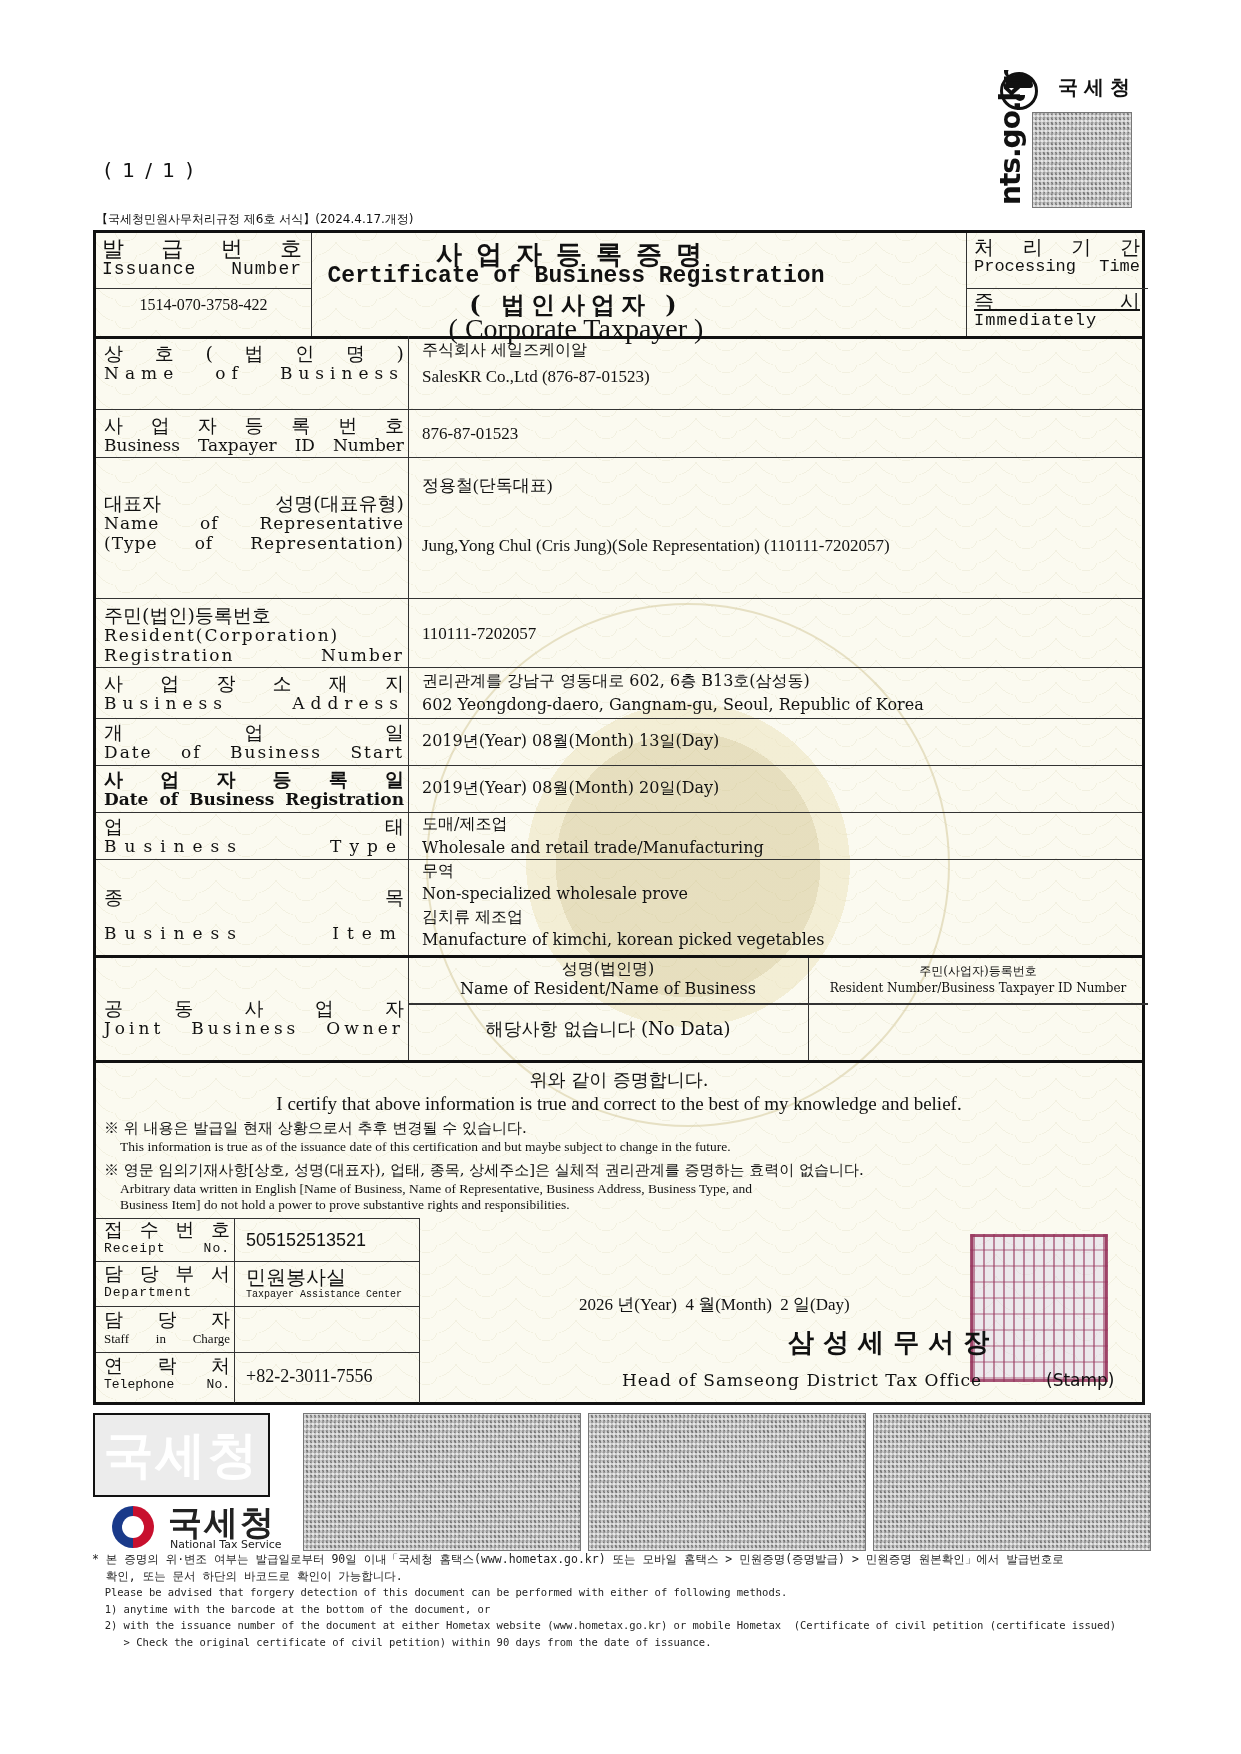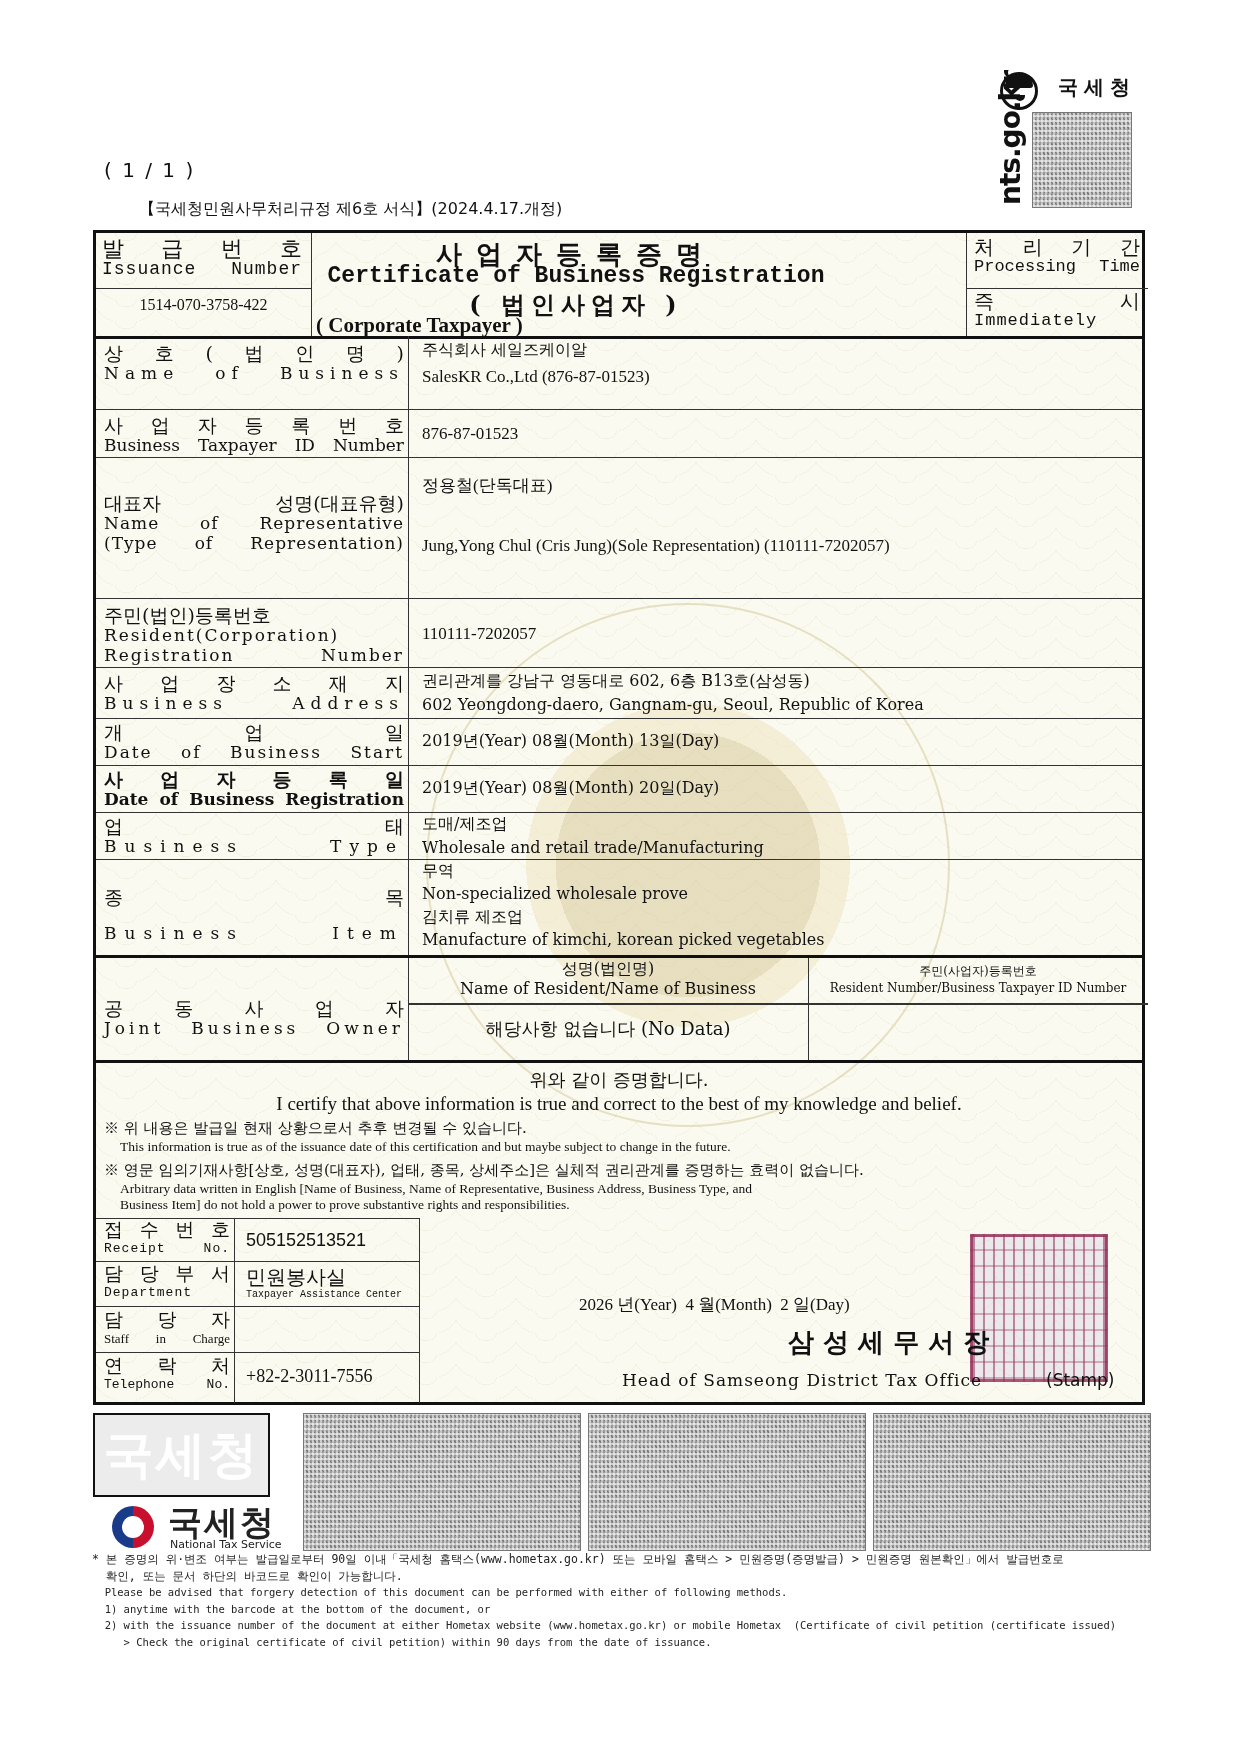--- a/index.html
+++ b/index.html
@@ -17,21 +17,21 @@
   #nts-url { left:994px; top:205px; transform-origin:left top; transform:rotate(-90deg); font-size:28px; font-weight:bold; letter-spacing:-1px; }
   .qr { background-color:#9a9a9a;
     background-image:
       repeating-linear-gradient(0deg, rgba(255,255,255,.55) 0 2px, transparent 2px 5px),
       repeating-linear-gradient(90deg, rgba(255,255,255,.5) 0 2px, transparent 2px 4px),
       repeating-linear-gradient(45deg, rgba(60,60,60,.35) 0 1px, transparent 1px 3px);
     border:1px solid #777; }
   #qr-top { left:1032px; top:112px; width:98px; height:94px; }
 
   #page-count { left:104px; top:158px; font-size:20px; letter-spacing:2px; }
-  #form-ref { left:96px; top:199px; font-size:16px;margin-left:43px; }
+  #form-ref { left:96px; top:211px; font-size:12px; }
 
   
   #doc { left:93px; top:230px; width:1052px; height:1175px; border:3px solid #111; box-sizing:border-box;
     background-color:#fbfaf0;
     background-image:
       repeating-radial-gradient(ellipse at 50% 0%, transparent 0 10px, rgba(200,195,150,.18) 10px 11px, transparent 11px 22px);
     background-size:60px 22px;
   }
   #emblem { left:420px; top:600px; width:520px; height:520px; border-radius:50%;
     background:radial-gradient(circle, rgba(205,190,130,.45) 0 36%, rgba(235,225,185,.5) 36% 44%, transparent 44% 100%);
@@ -43,21 +43,21 @@
   .lbl { position:absolute; left:8px; width:300px; text-align:justify; text-align-last:justify; line-height:20px; }
   .lbl .ko { display:block; font-size:19px; letter-spacing:0; }
   .lbl .en { display:block; font-size:17px; letter-spacing:2px; }
   .val { position:absolute; left:326px; font-size:16px; line-height:22px; white-space:nowrap; }
   .val.narrow { font-family:"Liberation Serif",serif; font-size:17px; }
 
   
   #title-ko { left:220px; top:4px; width:520px; text-align:center; font-size:26px; letter-spacing:14px; font-weight:bold; }
   #title-en { left:220px; top:30px; width:520px; text-align:center; font-size:23px; font-family:"Liberation Mono","DejaVu Sans Mono",monospace; font-weight:bold; }
   #title-sub-ko { left:220px; top:56px; width:520px; text-align:center; font-size:24px; letter-spacing:6px; font-weight:bold; }
-  #title-sub-en { left:220px; top:80px; width:520px; font-size:21px; font-weight:bold; font-family:"Liberation Serif",serif; }
+  #title-sub-en { left:220px; top:80px; width:520px; text-align:center; font-size:28px; font-weight:normal; font-family:"Liberation Serif",serif; }
 
   .center { text-align:center; }
 
   
   .fl { position:absolute; left:8px; width:126px; line-height:19px; text-align:justify; text-align-last:justify; }
   .fl .ko { display:block; font-size:19px; }
   .fl .en { display:block; font-size:13px; letter-spacing:1px; }
   #stamp { left:878px; top:1010px; width:138px; height:148px; border:3px solid rgba(150,50,90,.8); box-sizing:border-box;
     background:rgba(210,200,230,.35);
     background-image: repeating-linear-gradient(90deg, rgba(150,50,90,.55) 0 2px, transparent 2px 10px),
@@ -104,21 +104,21 @@
   <div class="abs" id="title-ko">사업자등록증명</div>
   <div class="abs" id="title-en">Certificate of Business Registration</div>
   <div class="abs" id="title-sub-ko">( 법인사업자 )</div>
   <div class="abs" id="title-sub-en">( Corporate Taxpayer )</div>
 
   <div class="lbl" style="left:878px; top:4px; width:166px;">
     <span class="ko" style="font-size:20px;">처 리 기 간</span>
     <span class="en mono" style="font-size:17px; letter-spacing:0;">Processing Time</span>
   </div>
   <div class="lbl" style="left:878px; top:58px; width:166px;">
-    <span class="ko" style="font-size:20px;">즉 시</span>
+    <span class="ko" style="font-size:20px;text-decoration:underline;">즉 시</span>
     <span class="en mono" style="font-size:17px; letter-spacing:1px;">Immediately</span>
   </div>
 
   <div class="hline thick" style="top:103px;"></div>
 
   <div class="vline" style="left:312px; top:103px; height:722px;"></div>
 
   <div class="lbl" style="top:110px;">
     <span class="ko">상 호 ( 법 인 명 )</span>
     <span class="en" style="letter-spacing:6px;">Name of Business</span>

